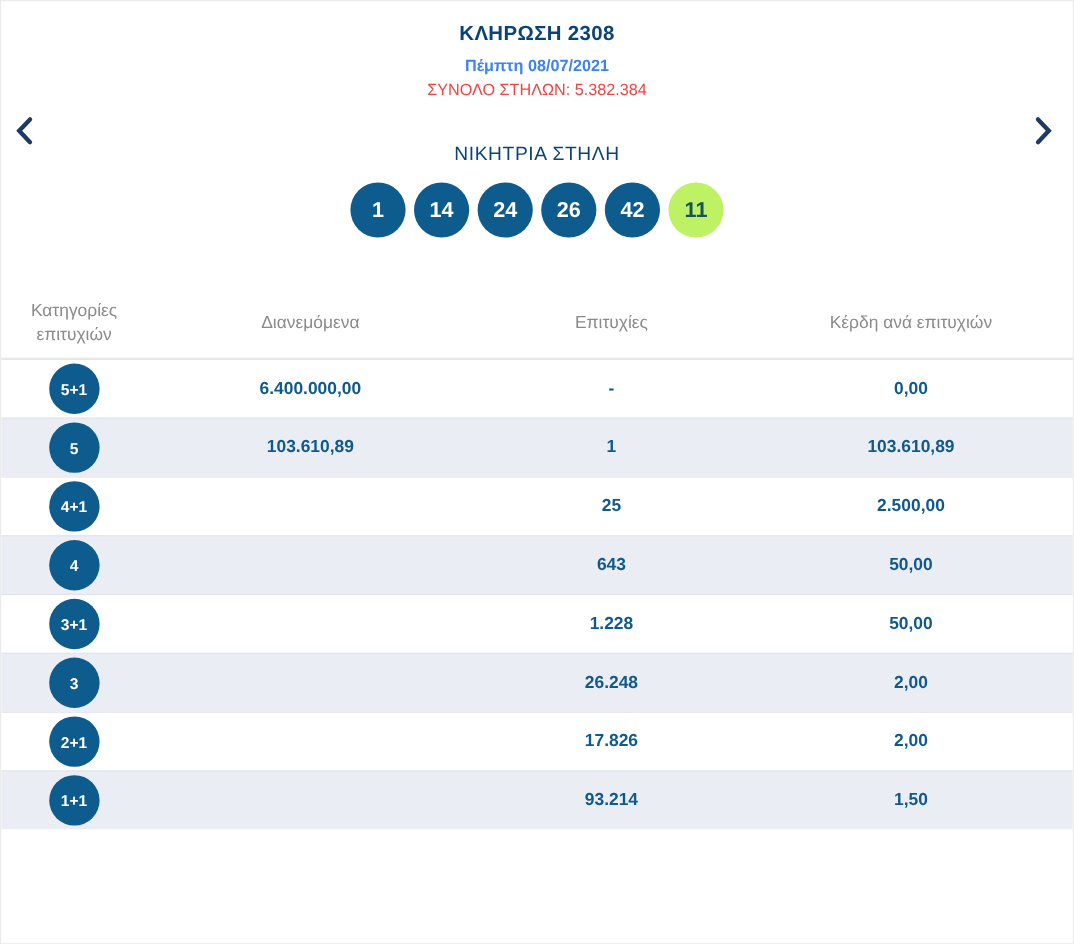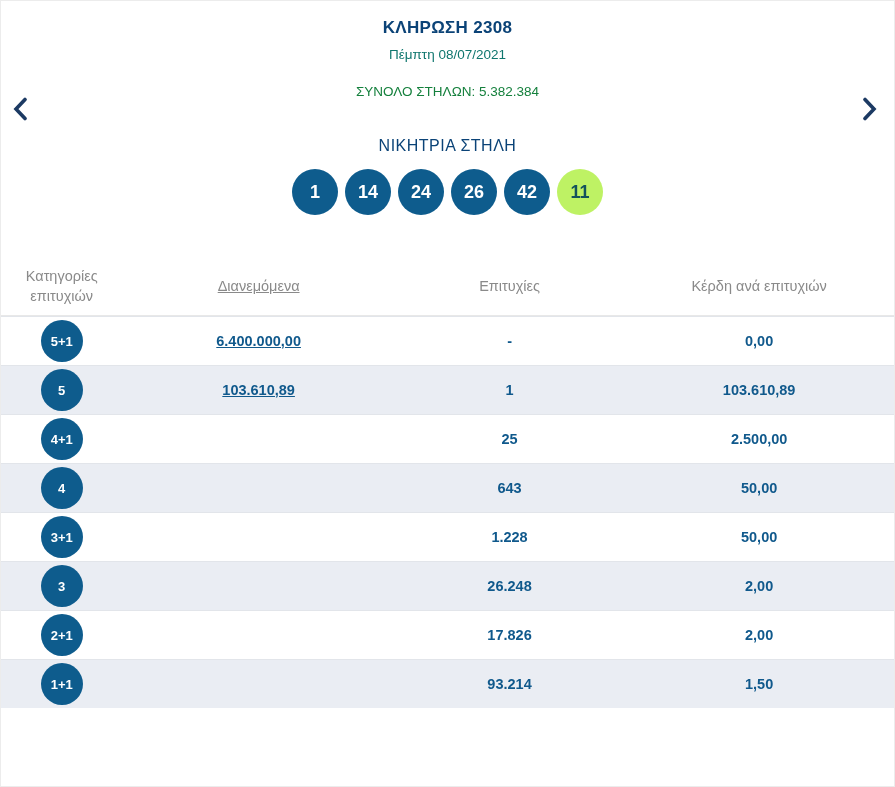--- a/index.html
+++ b/index.html
@@ -6,22 +6,22 @@
   body { background: #fff; font-family: "Liberation Sans", sans-serif; }
   .page {
     position: relative;
     width: 895px; height: 787px;
     background: #fff;
     border: 1px solid #ececec;
     overflow: hidden;
   }
   .header { text-align: center; padding-top: 17px; }
   .draw-title { color: #0b4377; font-size: 17px; font-weight: bold; letter-spacing: .3px; }
-  .draw-date { color: #0f766e; font-size: 13.5px; font-weight: normal; margin-top: 9px; }
-  .total-columns { color: #15803d; font-size: 13.5px; margin-top: 22px; }
+  .draw-date { color: #3b82f6; font-size: 13.5px; font-weight: bold; margin-top: 9px; }
+  .total-columns { color: #ef4444; font-size: 13.5px; margin-top: 5px; }
 
   .nav-btn {
     position: absolute; top: 94px;
     width: 30px; height: 30px;
     background: none; border: none; cursor: pointer;
     display: flex; align-items: center; justify-content: center;
   }
   .nav-prev { left: 4px; }
   .nav-next { right: 10px; }
 
@@ -52,21 +52,21 @@
   .row {
     display: flex; align-items: center;
     height: 49px;
     color: #10598c; font-size: 14.5px; font-weight: bold;
     border-top: 1px solid #e2e5ea;
   }
   .row:first-of-type { border-top: none; }
   .table > .row:nth-child(odd) { background: #eaedf3; }
   .col { text-align: center; }
   .col-cat   { width: 13.6%; display: flex; justify-content: center; }
-  .col-dist  { width: 30.5%; text-decoration: underline; }
+  .col-dist  { width: 30.5%; }
   .col-wins  { width: 25.7%; }
   .col-prize { width: 30.2%; }
   .thead .col-cat { display: block; padding: 0 14px; }
 
   .badge {
     width: 42px; height: 42px; border-radius: 50%;
     background: #0e5c8d; color: #fff;
     font-size: 13px; font-weight: bold;
     display: flex; align-items: center; justify-content: center;
   }

